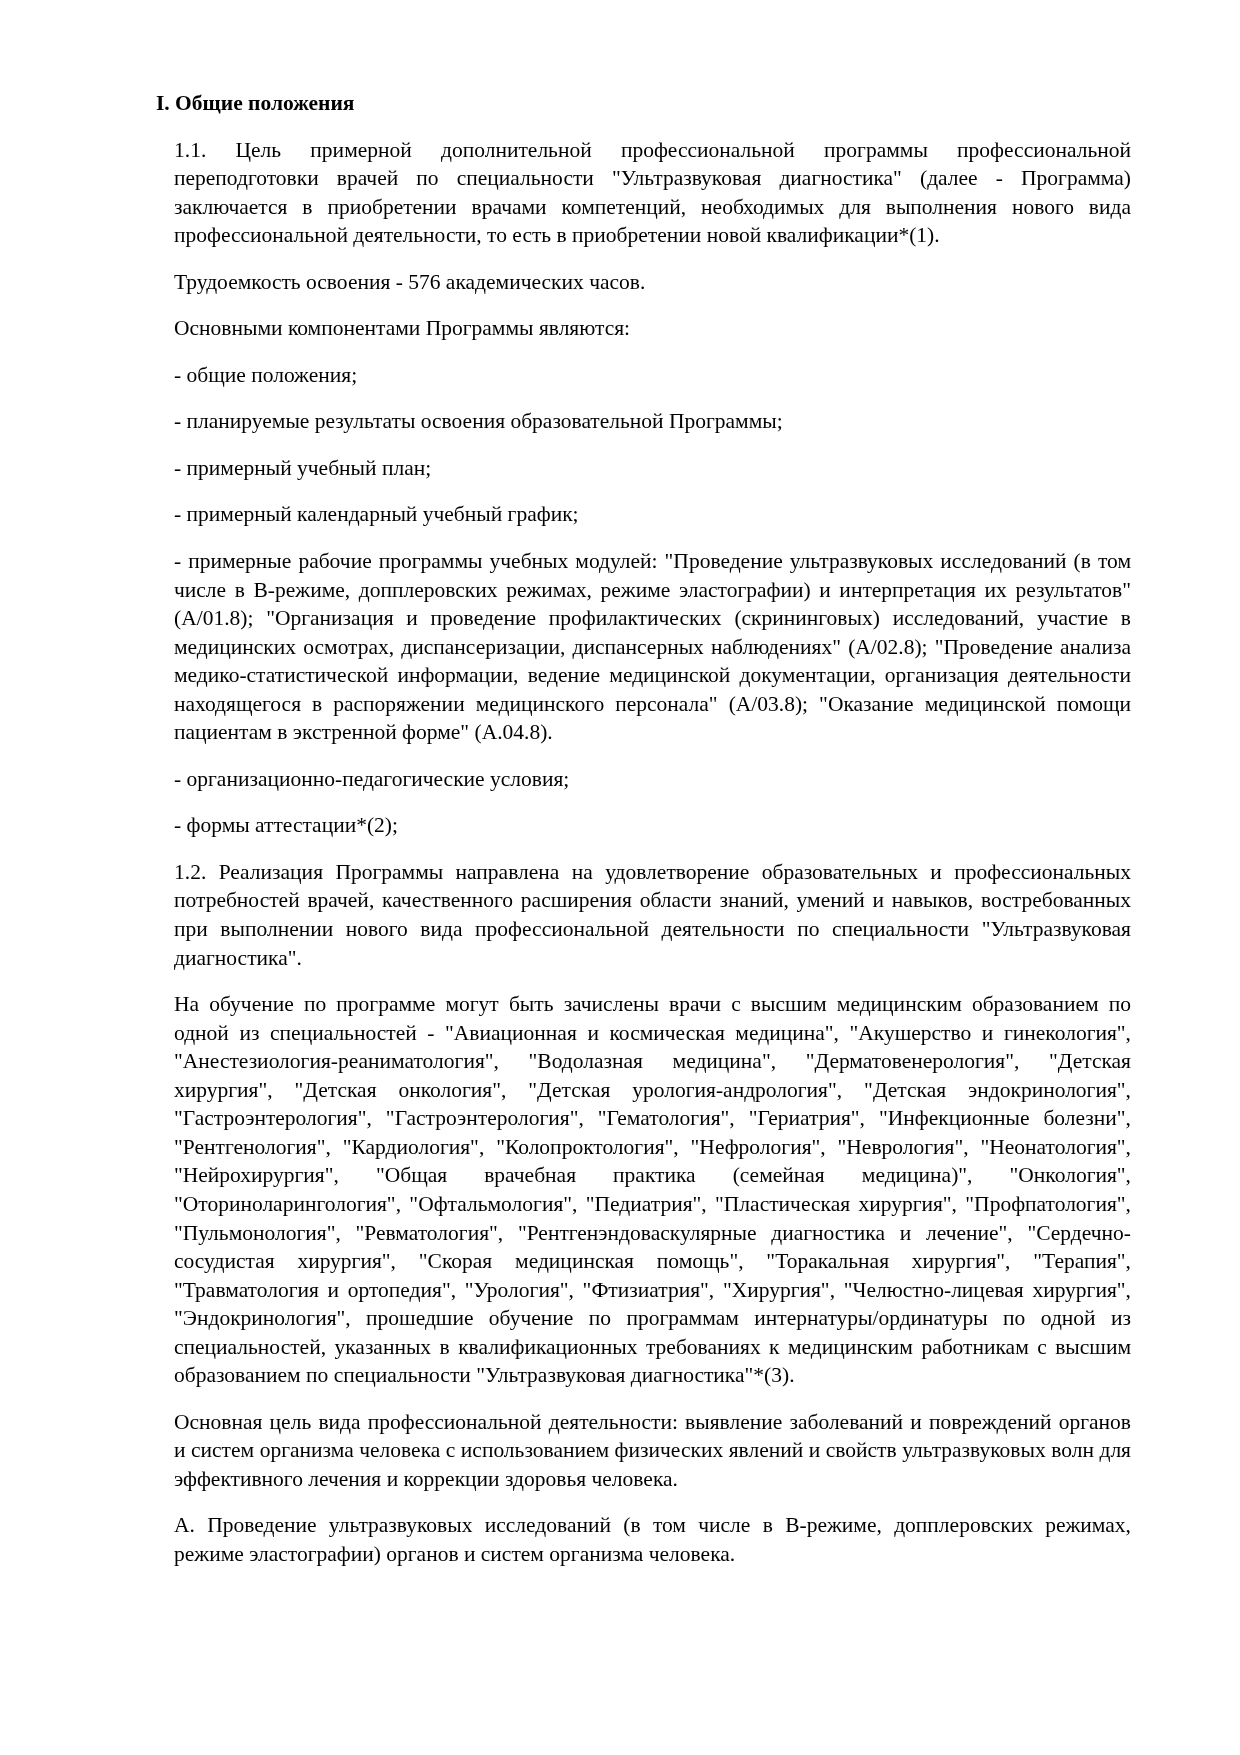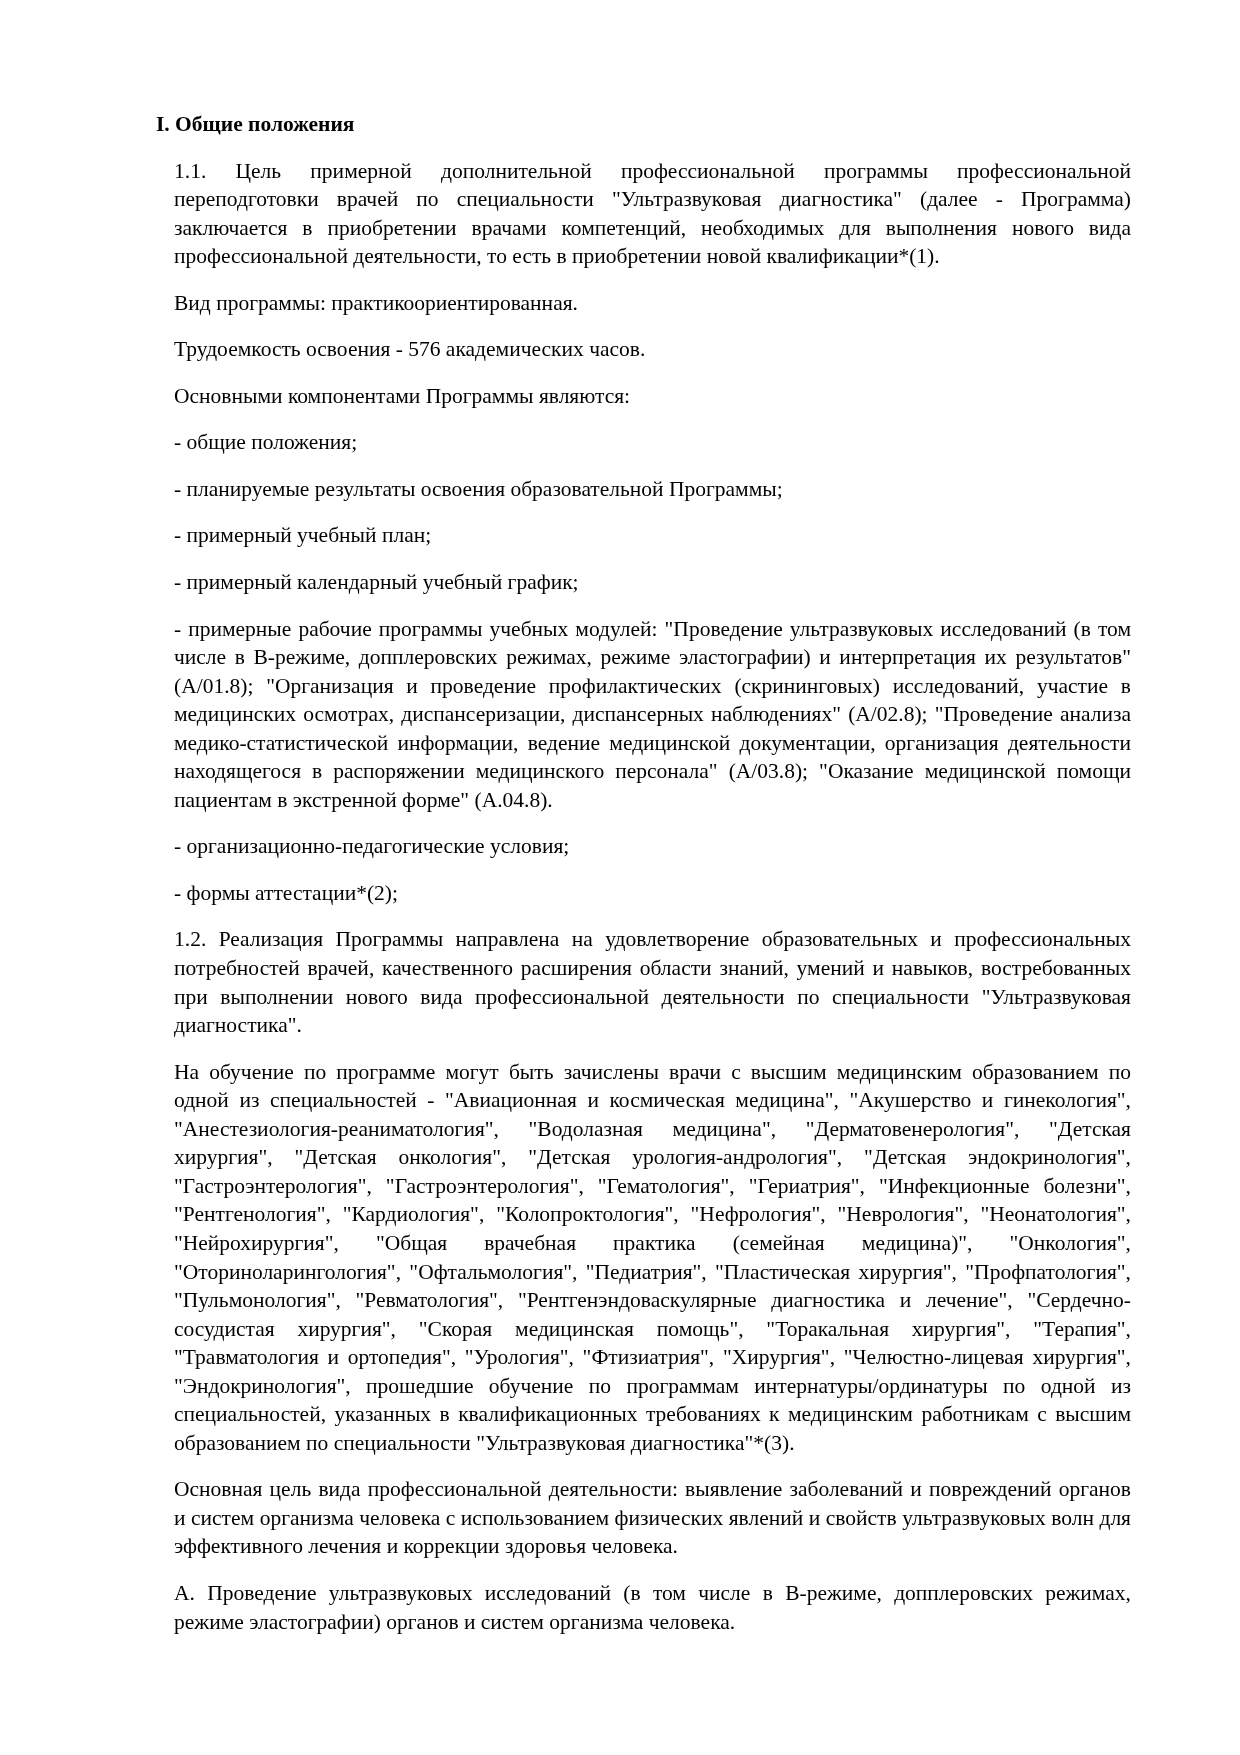--- a/index.html
+++ b/index.html
@@ -10,21 +10,21 @@
   body {
     width: 1240px;
     height: 1755px;
     position: relative;
     font-family: "Liberation Serif", serif;
     color: #000000;
   }
   .doc {
     position: absolute;
     left: 156px;
-    top: 110px;
+    top: 89px;
     width: 993px;
     font-size: 21.5px;
     line-height: 28.55px;
     font-family: Liberation Serif, serif;
   }
   .doc h1 {
     font-size: 21.5px;
     line-height: 28.55px;
     font-weight: bold;
     margin: 0;
@@ -35,21 +35,20 @@
     padding: 0;
     text-align: justify;
   }
 </style>
 </head>
 <body>
 
 <div class="doc">
   <h1>I. Общие положения</h1>
   <p>1.1. Цель примерной дополнительной профессиональной программы профессиональной переподготовки врачей по специальности "Ультразвуковая диагностика" (далее - Программа) заключается в приобретении врачами компетенций, необходимых для выполнения нового вида профессиональной деятельности, то есть в приобретении новой квалификации*(1).</p>
-  <p>Вид программы: практикоориентированная.</p>
   <p>Трудоемкость освоения - 576 академических часов.</p>
   <p>Основными компонентами Программы являются:</p>
   <p>- общие положения;</p>
   <p>- планируемые результаты освоения образовательной Программы;</p>
   <p>- примерный учебный план;</p>
   <p>- примерный календарный учебный график;</p>
   <p>- примерные рабочие программы учебных модулей: "Проведение ультразвуковых исследований (в том числе в B-режиме, допплеровских режимах, режиме эластографии) и интерпретация их результатов" (А/01.8); "Организация и проведение профилактических (скрининговых) исследований, участие в медицинских осмотрах, диспансеризации, диспансерных наблюдениях" (А/02.8); "Проведение анализа медико-статистической информации, ведение медицинской документации, организация деятельности находящегося в распоряжении медицинского персонала" (А/03.8); "Оказание медицинской помощи пациентам в экстренной форме" (А.04.8).</p>
   <p>- организационно-педагогические условия;</p>
   <p>- формы аттестации*(2);</p>
   <p>1.2. Реализация Программы направлена на удовлетворение образовательных и профессиональных потребностей врачей, качественного расширения области знаний, умений и навыков, востребованных при выполнении нового вида профессиональной деятельности по специальности "Ультразвуковая диагностика".</p>

